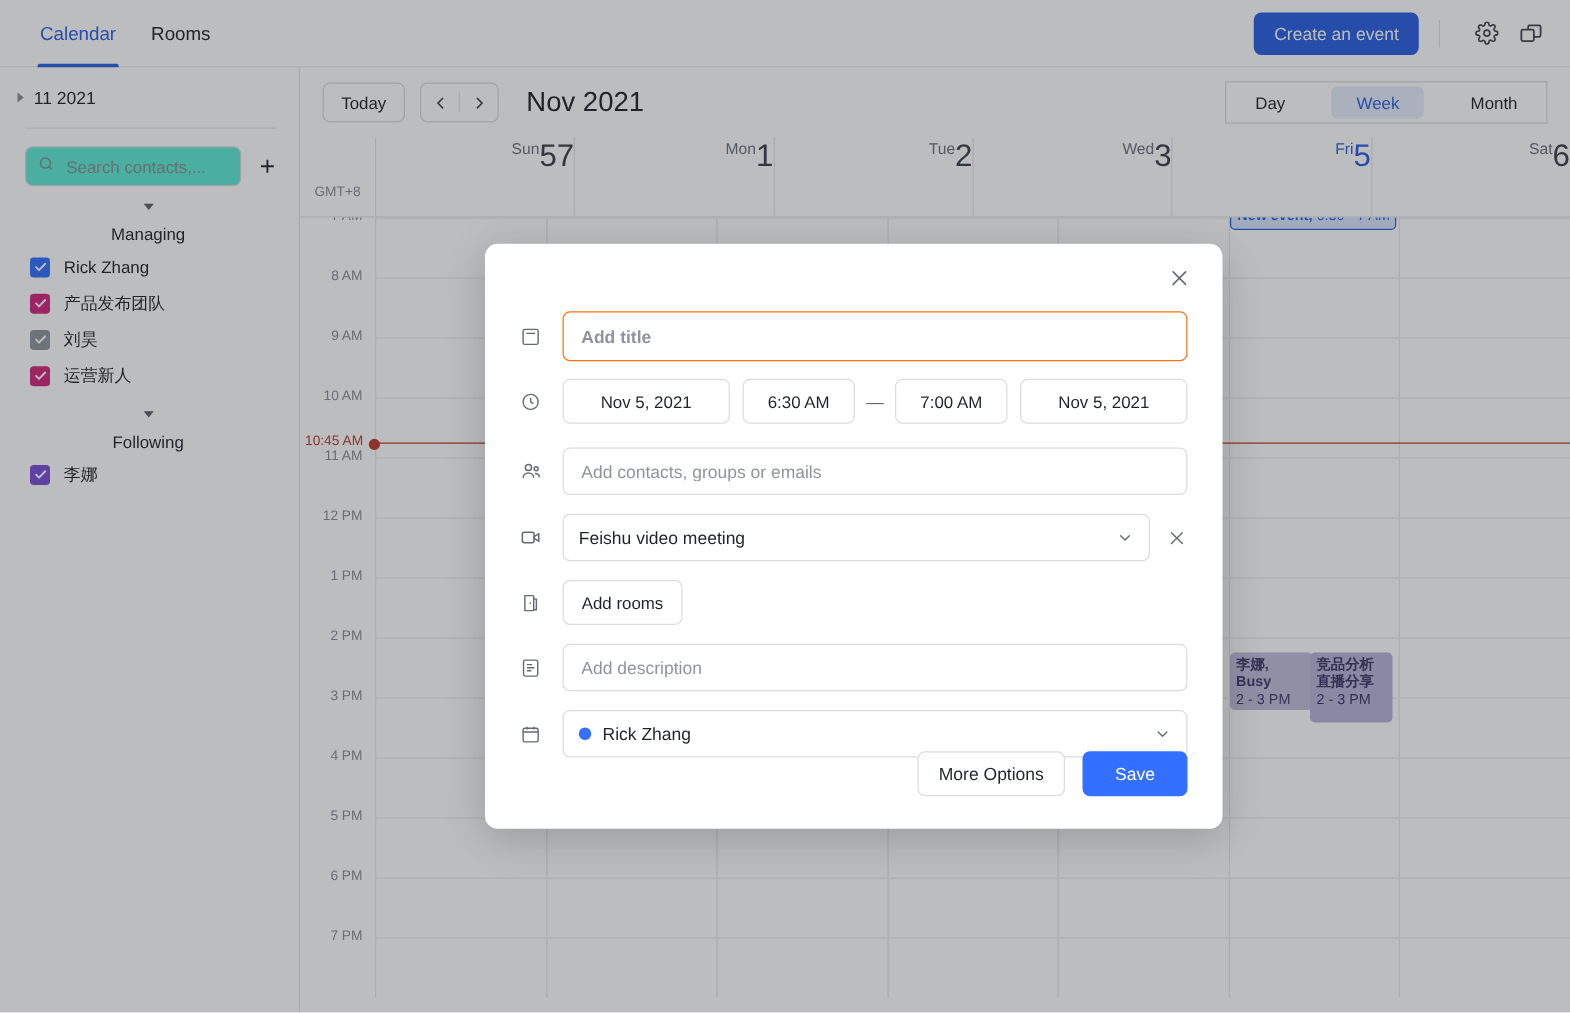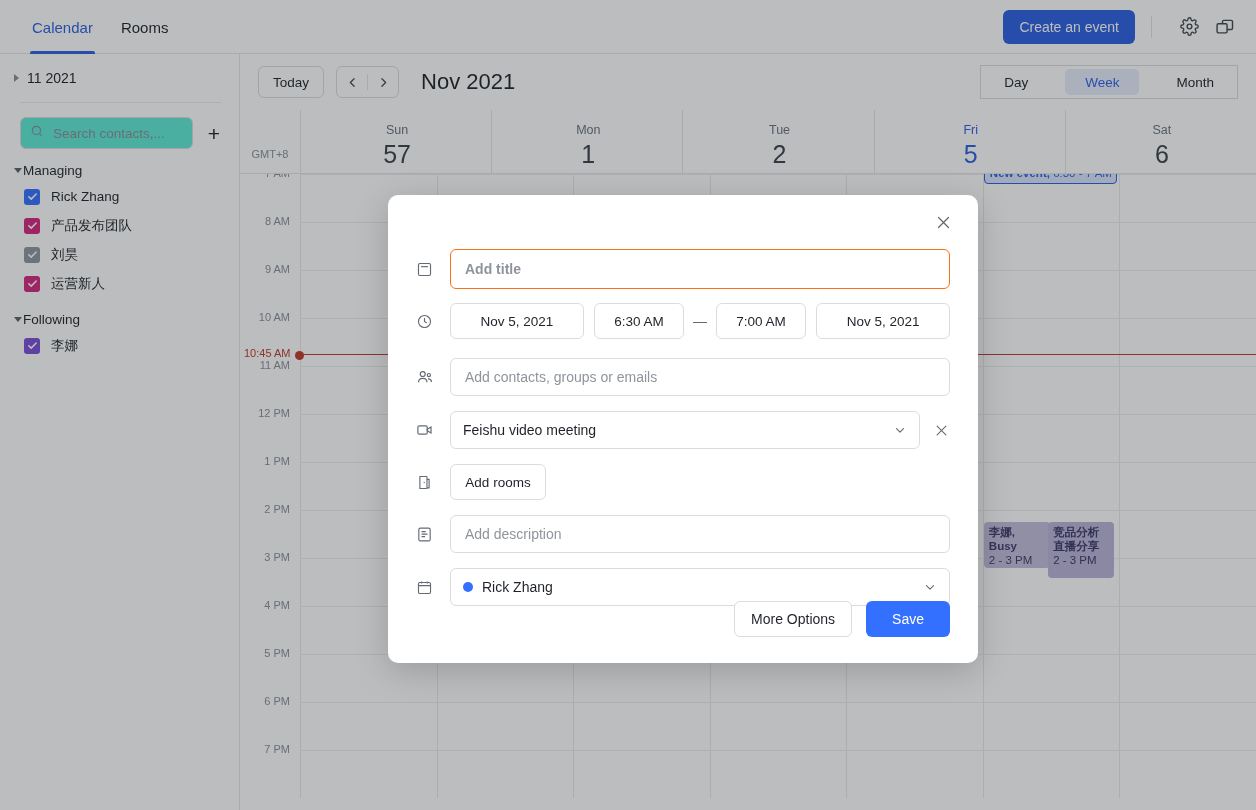--- a/index.html
+++ b/index.html
@@ -70,22 +70,22 @@
     border: none; outline: none; font-size: 13.5px; color: #1f2329;
     background: transparent; width: 100%; font-family: inherit;
   }
   .search-box input::placeholder { color: #8a8f99; }
   .plus-btn {
     width: 22px; height: 22px; display: flex; align-items: center;
     justify-content: center; cursor: pointer; color: #1f2329; font-size: 21px;
     line-height: 1; font-weight: 300;
   }
   .group-header {
-    display: flex; align-items: center; gap: 1px;
-    padding: 14px 16px 0 14px; font-size: 13.5px; color: #1f2329; cursor: pointer;
+    display: flex; align-items: center; gap: 12px;
+    padding: 14px 16px 0 14px; font-size: 13.5px; color: #1f2329; cursor: pointer; flex-direction: column;
   }
   .cal-list { padding-top: 4px; }
   .cal-item {
     display: flex; align-items: center; gap: 11px;
     height: 29px; padding-left: 24px; cursor: pointer; font-size: 13.5px; color: #1f2329;
   }
   .cbx {
     width: 16px; height: 16px; border-radius: 3px; flex: none;
     display: flex; align-items: center; justify-content: center;
   }
@@ -127,21 +127,21 @@
     position: relative; height: 64px; display: flex;
     border-bottom: 1px solid #e6e6e8;
   }
   .gutter {
     width: 60px; flex: none; display: flex; align-items: flex-end;
     justify-content: center; padding-bottom: 13px;
     font-size: 11px; color: #8a8f99;
   }
   .dcol {
     flex: 1 1 0; border-left: 1px solid #e6e6e8; padding-left: 2px;
-    display: flex; flex-direction: column; justify-content: flex-end; padding-bottom: 4px; text-align: center;
+    display: flex; justify-content: flex-end; padding-bottom: 4px; text-align: center;
   }
   .dname { font-size: 12.5px; color: #6b7280; line-height: 18px; }
   .dnum { font-size: 25px; color: #3c4149; line-height: 30px; font-weight: 400; }
   .dcol.today .dname { color: #2b5fe3; }
   .dcol.today .dnum { color: #2b5fe3; }
 
   
   .grid-wrap {
     position: relative; height: 636px; overflow: hidden;
   }
@@ -392,20 +392,24 @@
         <div class="dnum">57</div>
       </div>
       <div class="dcol">
         <div class="dname">Mon</div>
         <div class="dnum">1</div>
       </div>
       <div class="dcol">
         <div class="dname">Tue</div>
         <div class="dnum">2</div>
       </div>
+      <div class="dcol">
+        <div class="dname">Wed</div>
+        <div class="dnum">3</div>
+      </div>
       <div class="dcol today">
         <div class="dname">Fri</div>
         <div class="dnum">5</div>
       </div>
       <div class="dcol">
         <div class="dname">Sat</div>
         <div class="dnum">6</div>
       </div>
     </div>
 

